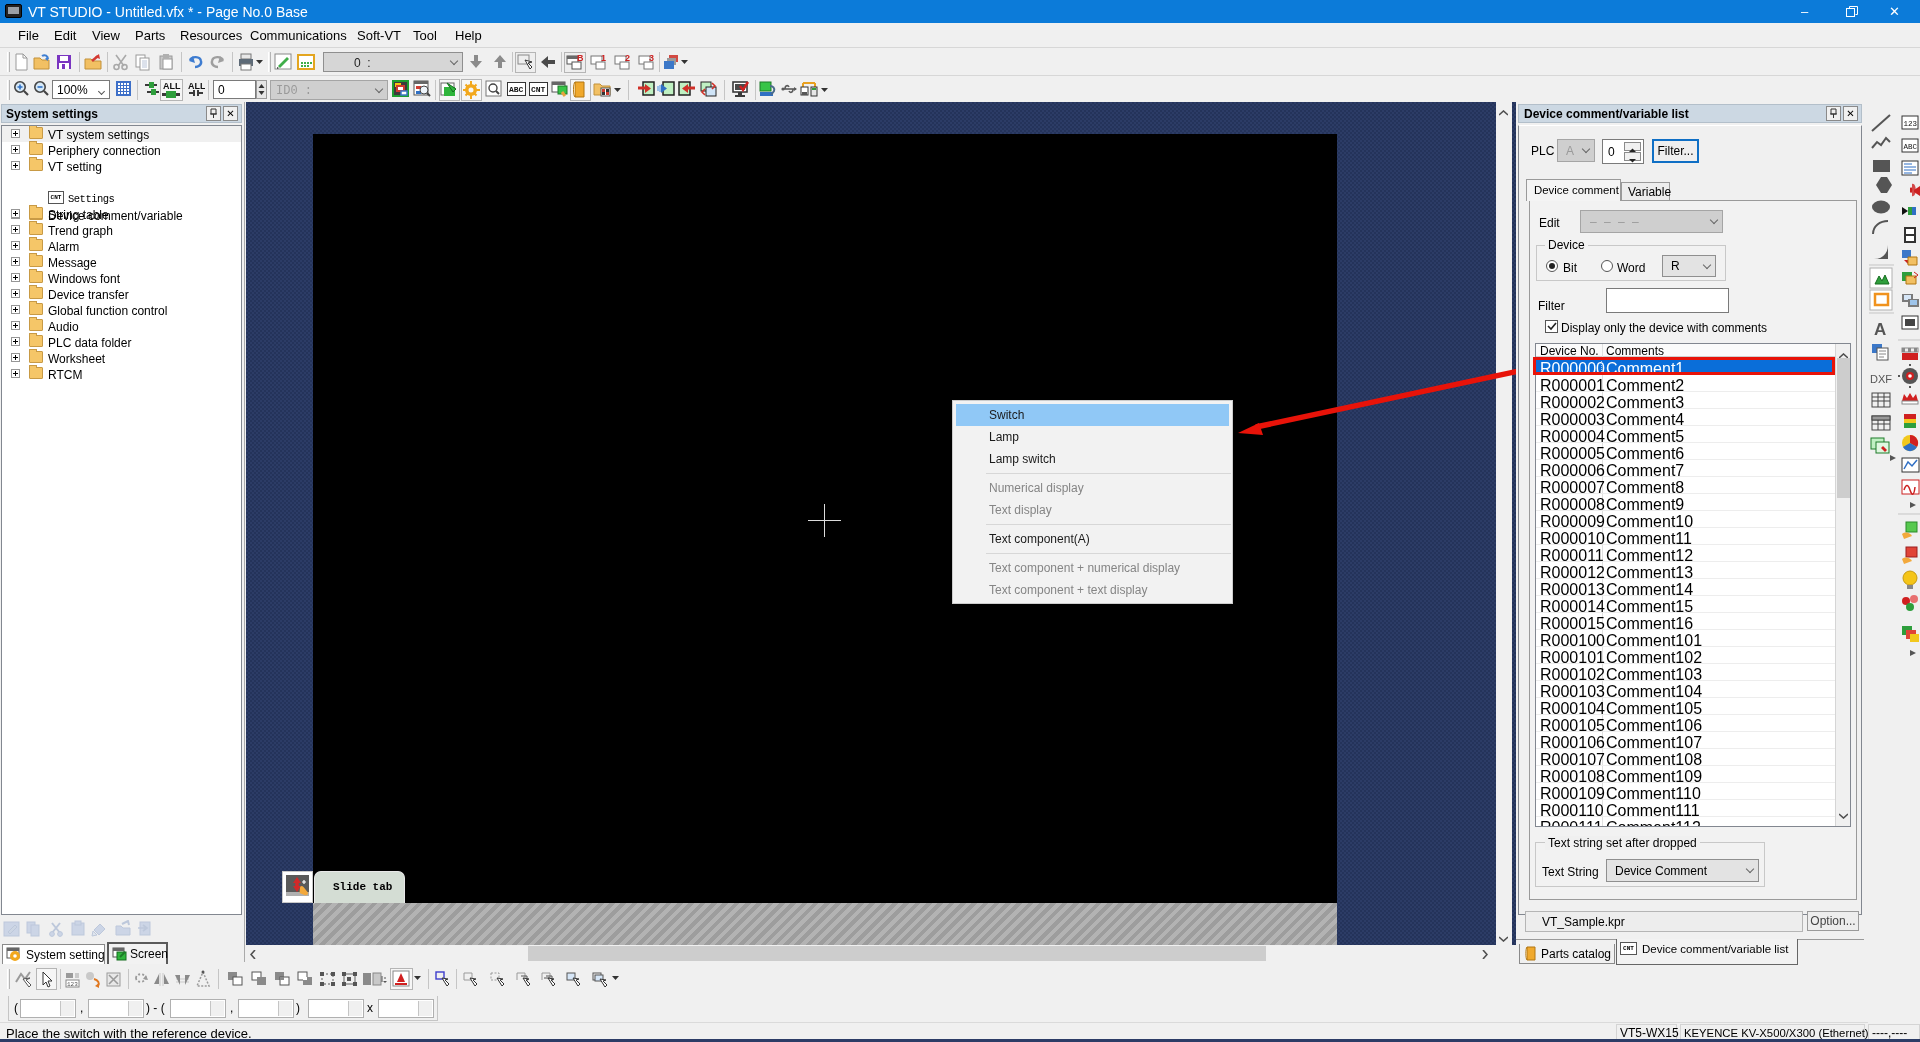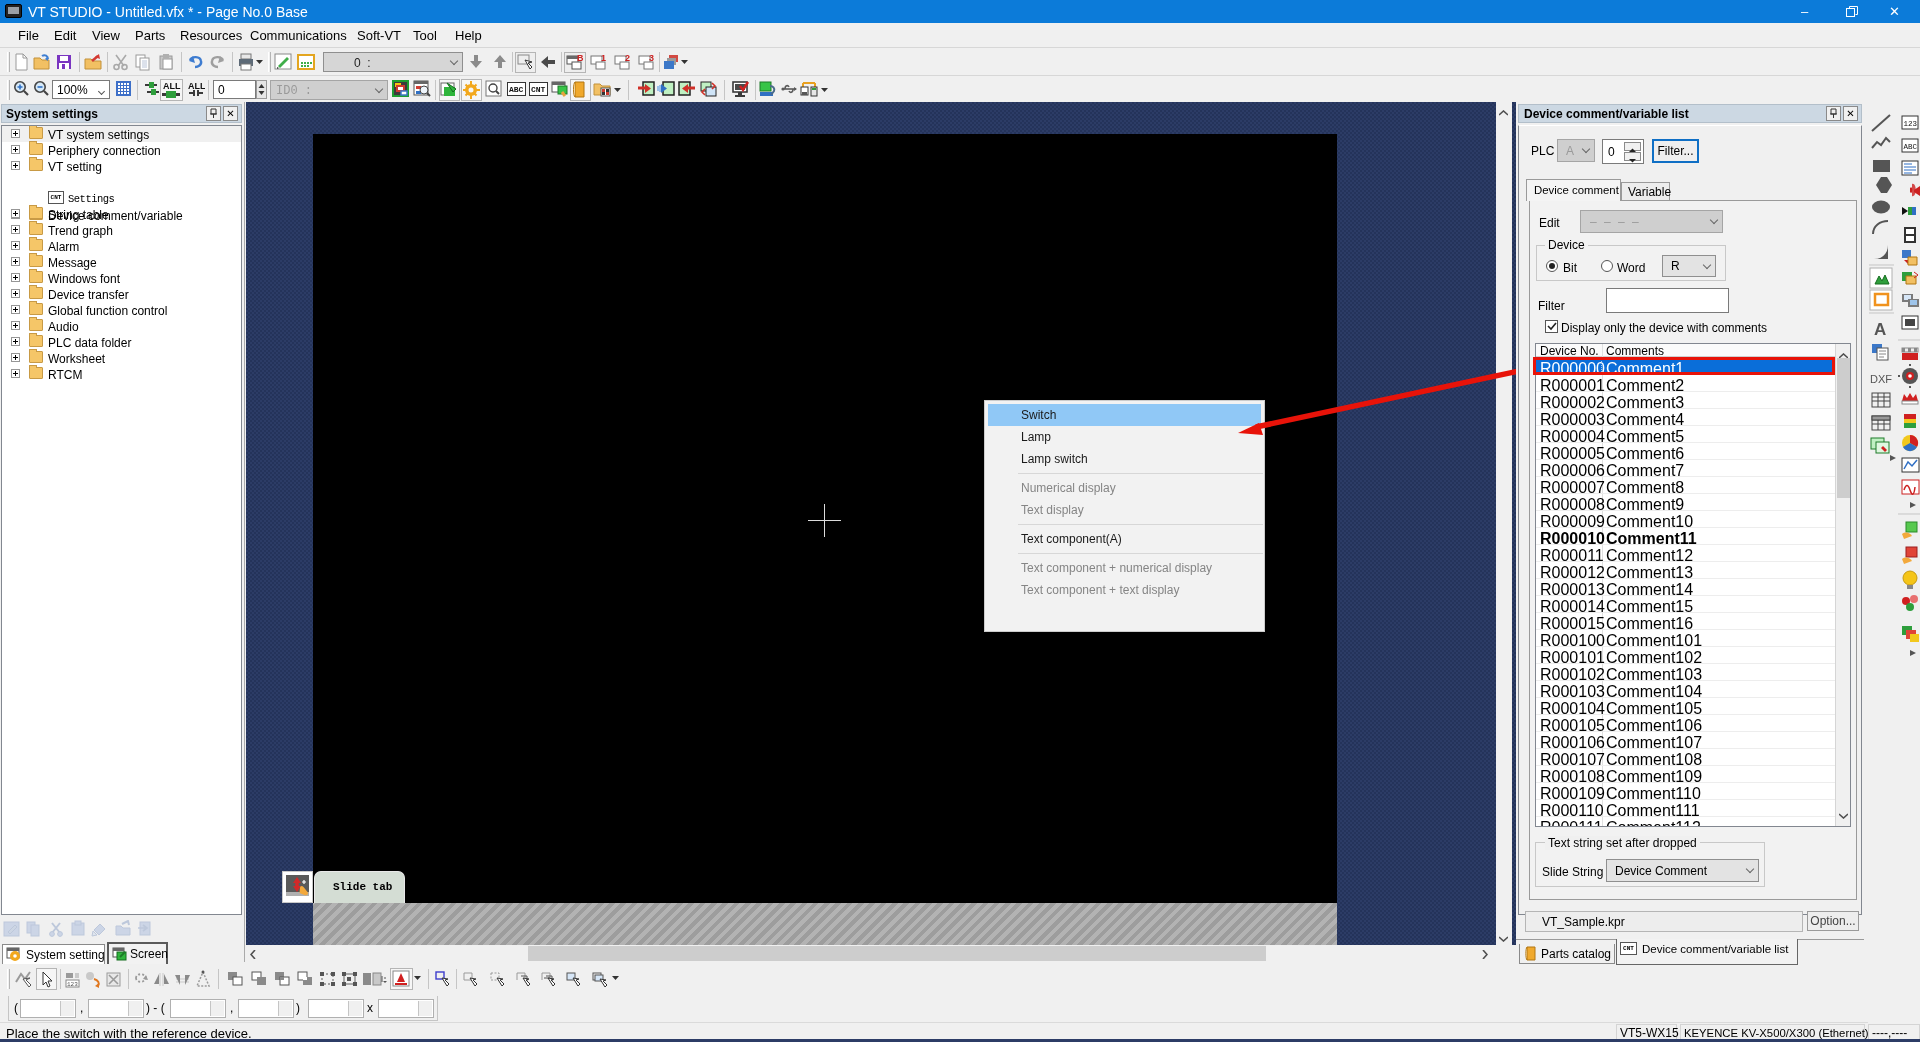--- a/index.html
+++ b/index.html
@@ -48,21 +48,21 @@
   background-position:0 0, 2px 2px; background-size:4px 4px; }
 #canvas { position:absolute; left:67px; top:32px; width:1024px; height:769px; background:#000; }
 #hatch { position:absolute; left:67px; top:801px; width:1024px; height:42px;
   background:repeating-linear-gradient(-45deg, #b3b3b3 0 4px, #9d9d9d 4px 8px); }
 #vsb { position:absolute; left:1496px; top:102px; width:16px; height:843px; background:#f0f0f0; }
 #hsb { position:absolute; left:246px; top:945px; width:1266px; height:17px; background:#f0f0f0; }
 #hsb .thumb { position:absolute; left:282px; top:1px; width:738px; height:15px; background:#cdcdcd; }
 .sbarrow { position:absolute; color:#505050; font-size:10px; }
 
 
-#cmenu { position:absolute; left:984px; top:400px; width:281px; height:232px; background:#f2f2f2; border:1px solid #cccccc; box-shadow:2px 2px 3px rgba(0,0,0,0.3); }
+#cmenu { position:absolute; left:952px; top:400px; width:281px; height:204px; background:#f2f2f2; border:1px solid #cccccc; box-shadow:2px 2px 3px rgba(0,0,0,0.3); }
 #cmenu .mi { position:absolute; left:3px; width:273px; height:22px; line-height:22px; color:#1a1a1a; }
 #cmenu .mi span { margin-left:33px; }
 #cmenu .mi.dis { color:#858585; }
 #cmenu .mi.sel { background:#90c8f6; }
 #cmenu .msep { position:absolute; left:33px; width:245px; height:1px; background:#d7d7d7; }
 
 
 #rpanel { position:absolute; left:1516px; top:102px; width:348px; height:860px; background:#f0f0f0; }
 #rphead { position:absolute; left:2px; top:2px; width:344px; height:19px; background:#ccd8e3; border:1px solid #b3bfca; }
 #rphead b { position:absolute; left:5px; top:2px; font-size:12px; color:#000; }
@@ -841,21 +841,21 @@
           <span class="c2">Comment8</span>
         </div>
       <div class="drow" style="top:150px;">
           <span class="c1">R000008</span>
           <span class="c2">Comment9</span>
         </div>
       <div class="drow" style="top:167px;">
           <span class="c1">R000009</span>
           <span class="c2">Comment10</span>
         </div>
-      <div class="drow" style="top:184px;font-weight:bold;">
+      <div class="drow" style="top:184px;">
           <span class="c1">R000010</span>
           <span class="c2">Comment11</span>
         </div>
       <div class="drow" style="top:201px;">
           <span class="c1">R000011</span>
           <span class="c2">Comment12</span>
         </div>
       <div class="drow" style="top:218px;">
           <span class="c1">R000012</span>
           <span class="c2">Comment13</span>
@@ -929,21 +929,21 @@
             <path d="M0 1l4.5 4L9 1" fill="none" stroke="#505050" stroke-width="1.6"></path>
           </svg></div>
       <div style="position:absolute;left:1px;top:14px;width:13px;height:140px;background:#cdcdcd;"></div>
     </div>
   </div>
 </div>
 <div id="redbox" style="position:absolute;left:1533px;top:357px;width:302px;height:18px;border:3px solid #e81309;z-index:9;"></div>
   <div id="rpbottom">
     <div style="position:absolute;left:1535px;top:842px;width:230px;height:45px;border:1px solid #c8c8c8;"></div>
     <div class="label" style="left:1545px;top:836px;background:#f0f0f0;padding:0 3px;">Text string set after dropped</div>
-    <div class="label" style="left:1542px;top:865px;">Slide String</div>
+    <div class="label" style="left:1542px;top:865px;">Text String</div>
     <div class="combo" style="left:1606px;top:859px;width:153px;height:23px;background:#e3e3e3;">
       <span style="position:absolute;left:8px;top:4px;">Device Comment</span>
       <div class="chev"></div>
     </div>
     <div style="position:absolute;left:1525px;top:911px;width:278px;height:21px;background:#ededed;border:1px solid #b5b5b5;">
       <span style="position:absolute;left:16px;top:3px;">VT_Sample.kpr</span>
     </div>
     <div style="position:absolute;left:1807px;top:911px;width:52px;height:20px;background:#ededed;border:1px solid #9a9a9a;text-align:center;line-height:18px;color:#444;">Option...</div>
     <div style="position:absolute;left:1516px;top:939px;width:348px;height:1px;background:#9a9a9a;"></div>
     <div style="position:absolute;left:1519px;top:944px;width:96px;height:20px;background:#f0f0f0;border:1px solid #8a8a8a;border-top:none;z-index:6;">

